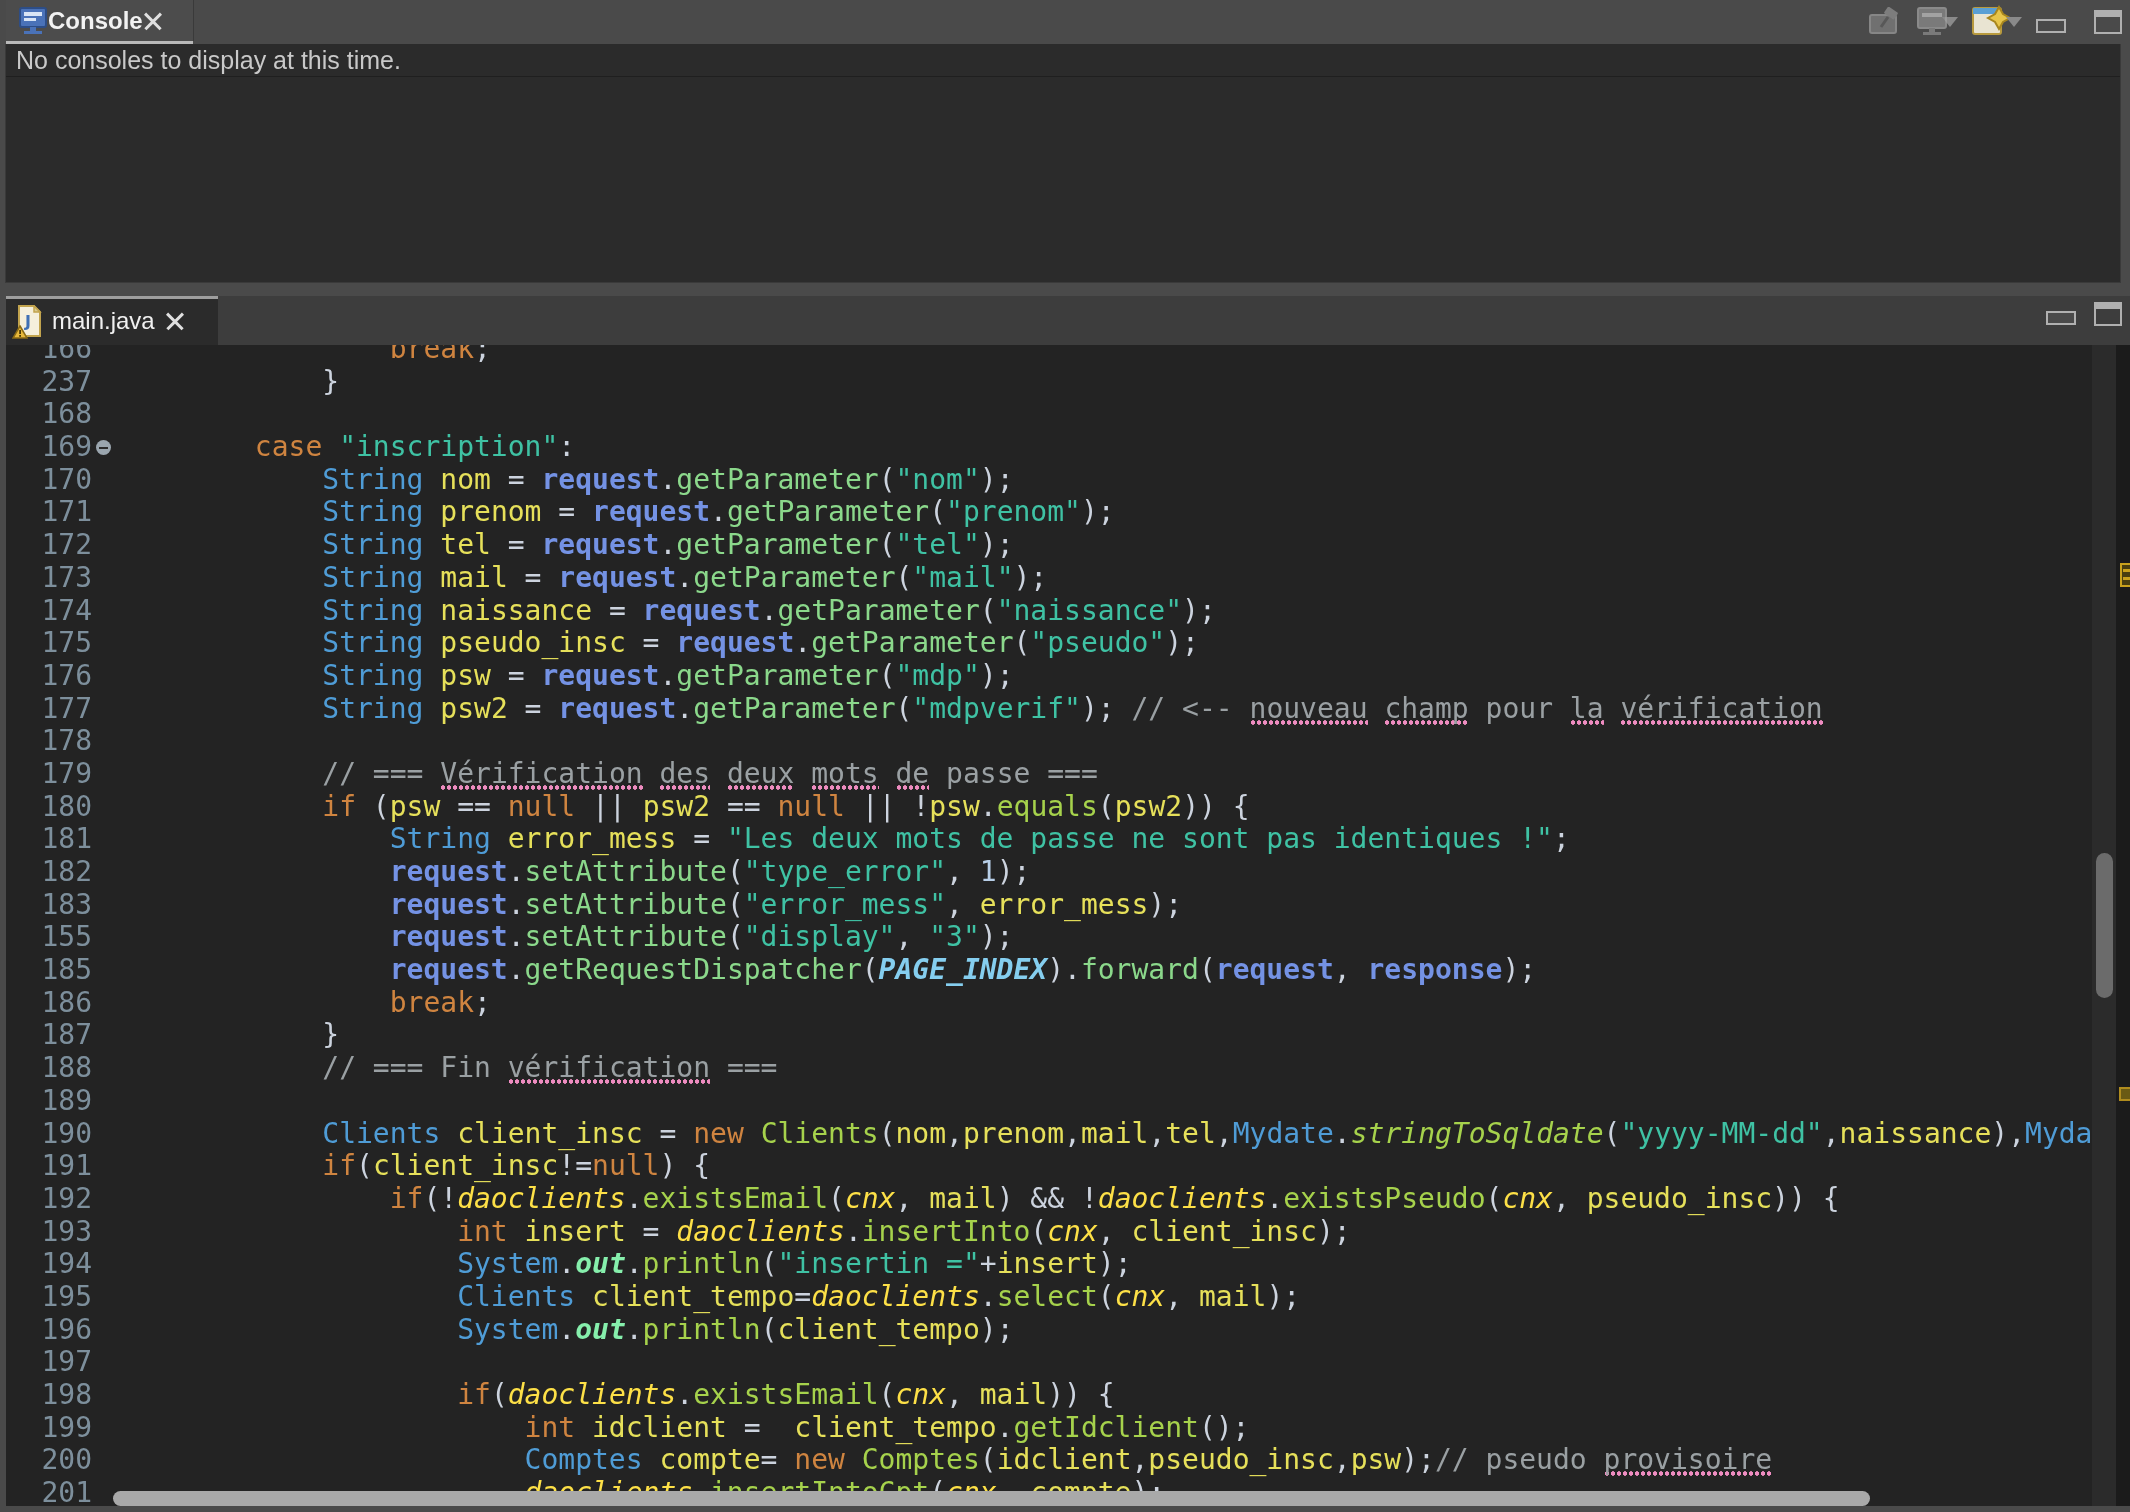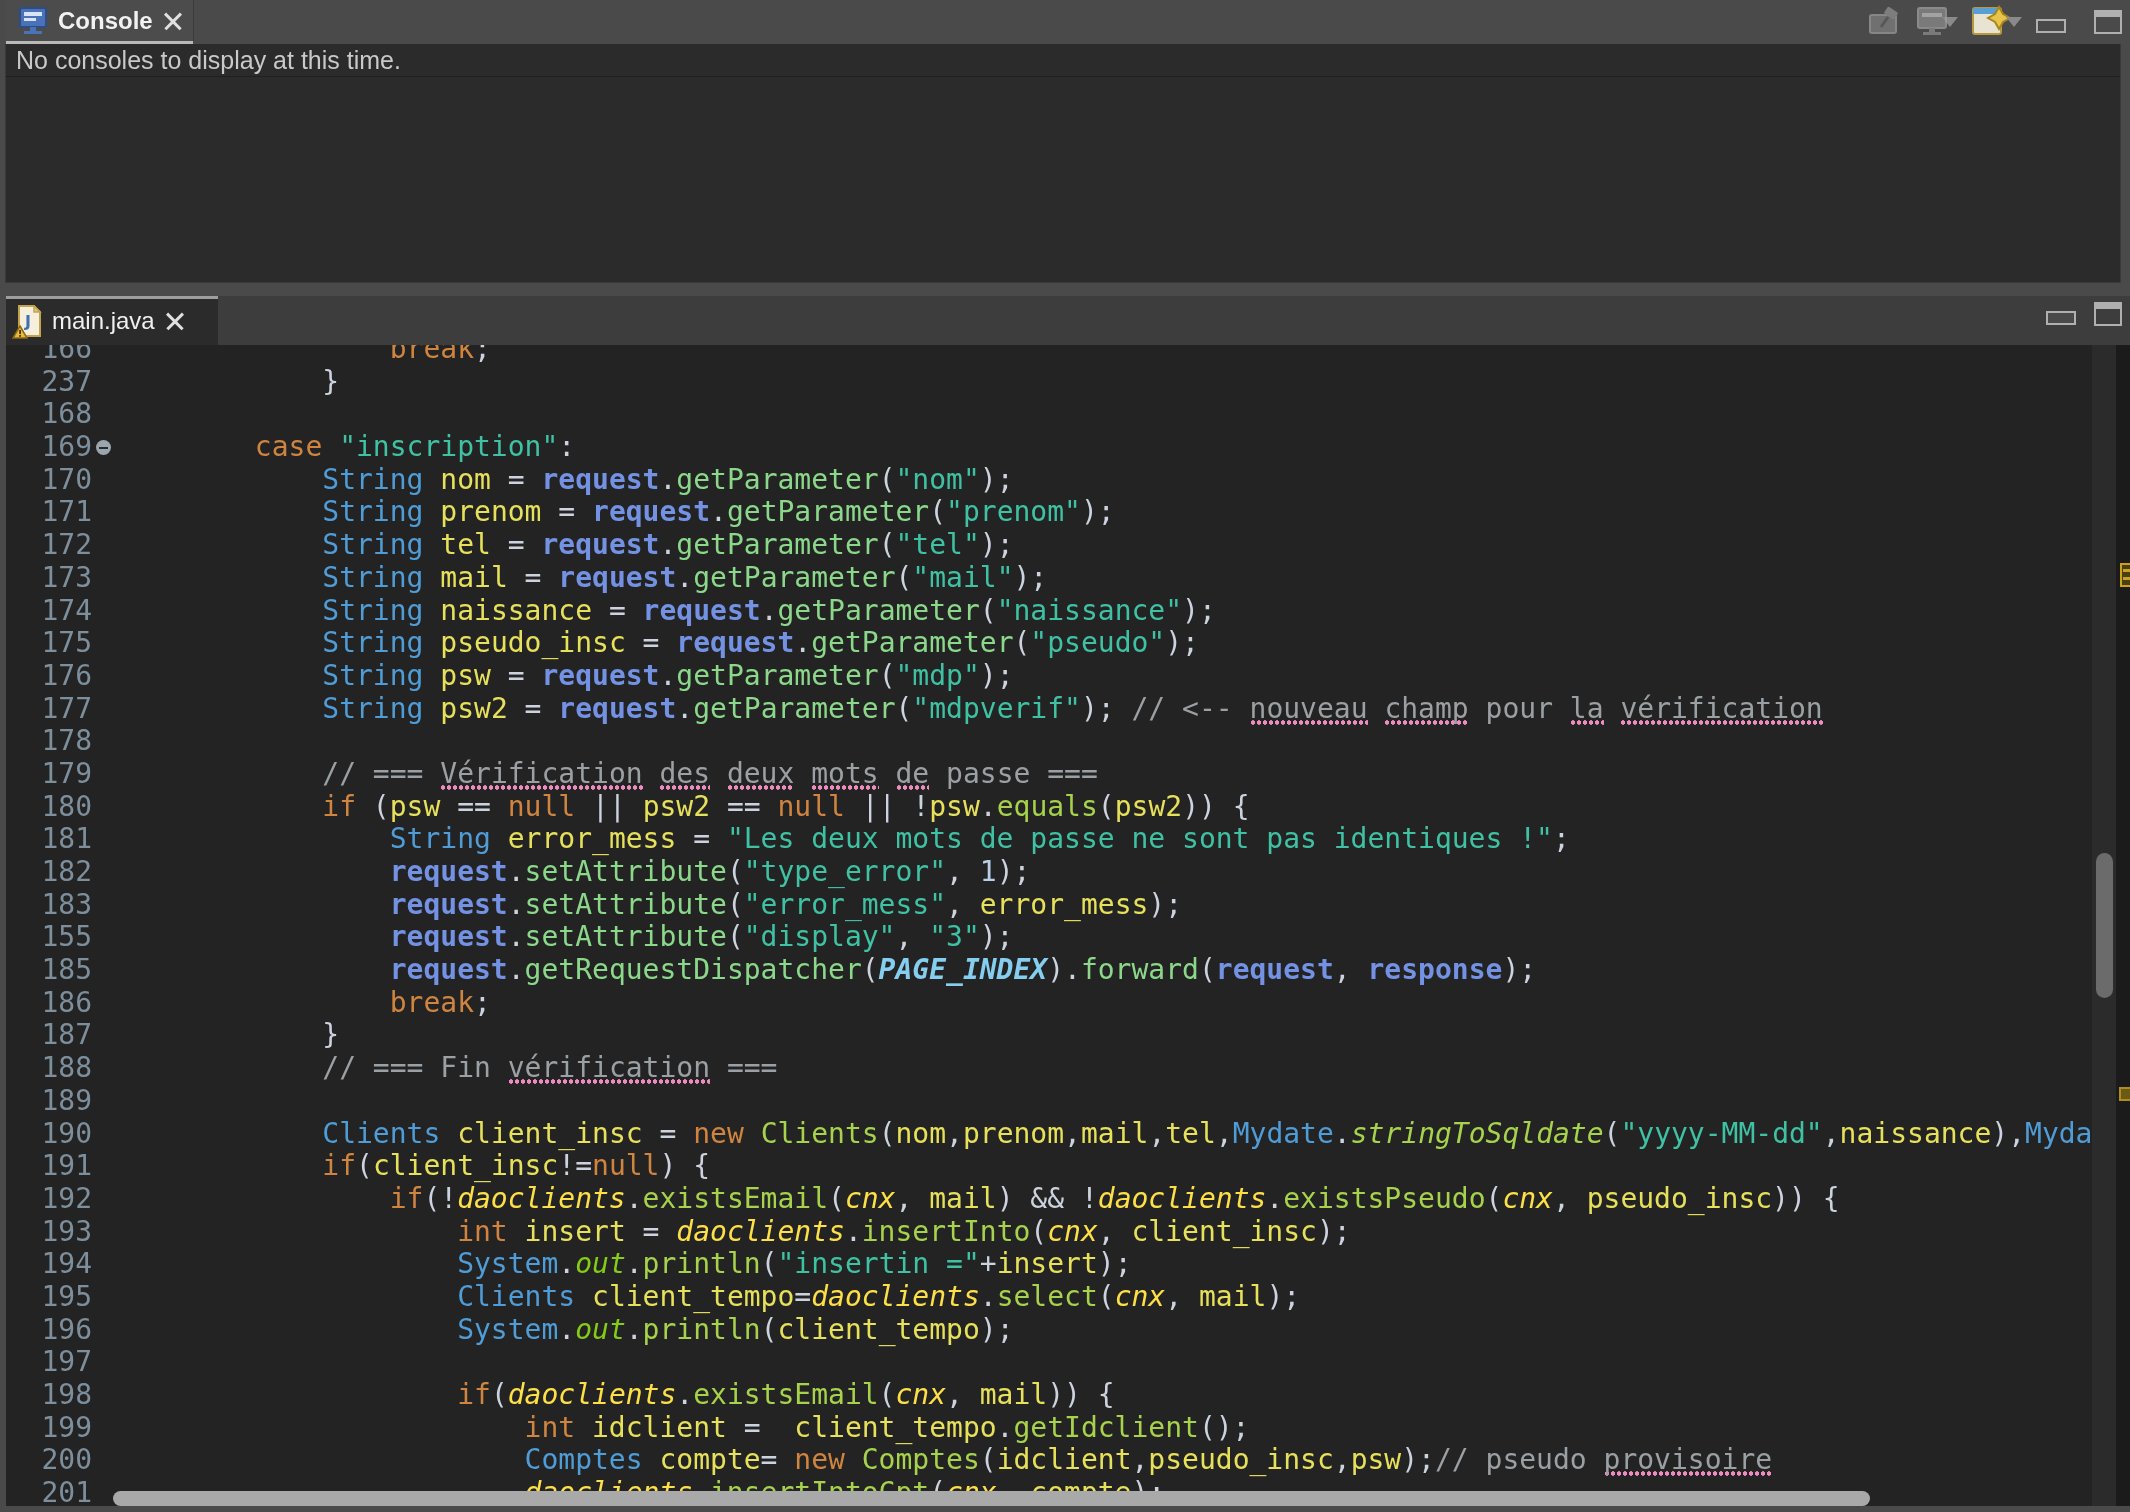--- a/index.html
+++ b/index.html
@@ -2,21 +2,21 @@
 <html><head>
 <meta charset="utf-8">
 <style>
   html,body{margin:0;padding:0;background:#4a4a4a;}
   .window{position:relative;width:2130px;height:1512px;background:#4a4a4a;overflow:hidden;
           font-family:"Liberation Sans",sans-serif;}
   
   .console-panel{position:absolute;top:0;left:0;right:0;height:287px;}
   .c-tabbar{position:absolute;top:0;left:0;right:0;height:44px;background:#4a4a4a;}
   .c-tab{position:absolute;top:0;left:6px;width:188px;height:41px;background:#4c4c4c;
-         border-right:1px solid #3a3a3a;display:flex;align-items:center;gap:10px;padding-left:12px;box-sizing:border-box;text-align:right;}
+         border-right:1px solid #3a3a3a;display:flex;align-items:center;gap:0;padding-left:12px;box-sizing:border-box;text-align:right;}
   .c-tab .underline{position:absolute;left:0;right:0;bottom:-3px;height:3px;background:#b9b9b9;}
   .tab-label{color:#f2f2f2;font-size:24px;font-weight:600;}
   .close-x{position:relative;width:20px;height:20px;flex:0 0 auto;cursor:default;}
   .close-x::before,.close-x::after{content:"";position:absolute;left:-1px;top:9px;width:22px;height:2.5px;background:#e0e0e0;}
   .close-x::before{transform:rotate(45deg);}
   .close-x::after{transform:rotate(-45deg);}
   .c-toolbar{position:absolute;top:6px;right:8px;height:32px;display:flex;align-items:center;gap:14px;}
   .tb-arrow{width:0;height:0;border-left:8px solid transparent;border-right:8px solid transparent;border-top:10px solid #8a8a8a;margin-left:-6px;}
   .c-body{position:absolute;top:44px;left:5px;right:9px;bottom:4px;background:#2b2b2b;border:1px solid #3a3a3a;border-top:none;}
   .c-msg{height:32px;line-height:32px;padding-left:10px;color:#c9c9c9;font-size:25px;border-bottom:1px solid #1f1f1f;}
@@ -37,21 +37,21 @@
   .gutter-num{position:absolute;left:0;width:86px;text-align:right;color:#7d8f9c;}
   .code-text{position:absolute;left:114px;white-space:pre;}
   .fold-marker{position:absolute;left:90px;top:9px;width:15px;height:15px;border-radius:50%;background:#9aa5ae;}
   .fold-marker::before{content:"";position:absolute;left:3px;top:6.5px;width:9px;height:2px;background:#2b2b2b;}
   
   .t-kw{color:#cf8440;} .t-ty{color:#4f9cd6;} .t-va{color:#e6e05a;} .t-op{color:#ccd3de;}
   .t-nu{color:#b8cfe8;} .t-m1{color:#8bd88b;} .t-m2{color:#a6d24c;margin-top:22px;} .t-st{color:#3fc2a4;}
   .t-co{color:#9aa0a3;} .t-cosq{color:#9aa0a3;}
   .t-fi{color:#fde047;font-style:italic;} .t-pa{color:#7492e4;font-weight:bold;}
   .t-cn{color:#85ceef;font-weight:bold;font-style:italic;}
-  .t-ou{color:#84cc16;font-weight:normal;font-style:italic;}
+  .t-ou{color:#86efac;font-weight:bold;font-style:italic;}
   .t-sm{color:#a6d24c;font-style:italic;}
   .t-cosq{background-image:radial-gradient(circle,#ee8cc0 2px,rgba(0,0,0,0) 2.4px);
           background-size:6px 5px;background-repeat:repeat-x;background-position:0 bottom;}
   
   .v-track{position:absolute;top:0;bottom:0;left:2086px;width:24px;background:#2b2b2b;}
   .overview-ruler{position:absolute;top:0;bottom:0;left:2110px;width:20px;background:#1b1b1b;}
   .v-thumb{position:absolute;left:2090px;top:508px;width:17px;height:145px;border-radius:9px;background:#6b6b6b;}
   .h-thumb{position:absolute;left:107px;top:1146px;width:1757px;height:15px;border-radius:8px;background:#a9a9a9;}
   .ruler-marker-1{position:absolute;left:2114px;top:218px;width:13px;height:24px;border:2px solid #caa21d;background:#4a3f10;box-sizing:border-box;}
   .ruler-marker-1::before{content:"";position:absolute;left:1px;right:1px;top:4px;height:3px;background:#caa21d;}

